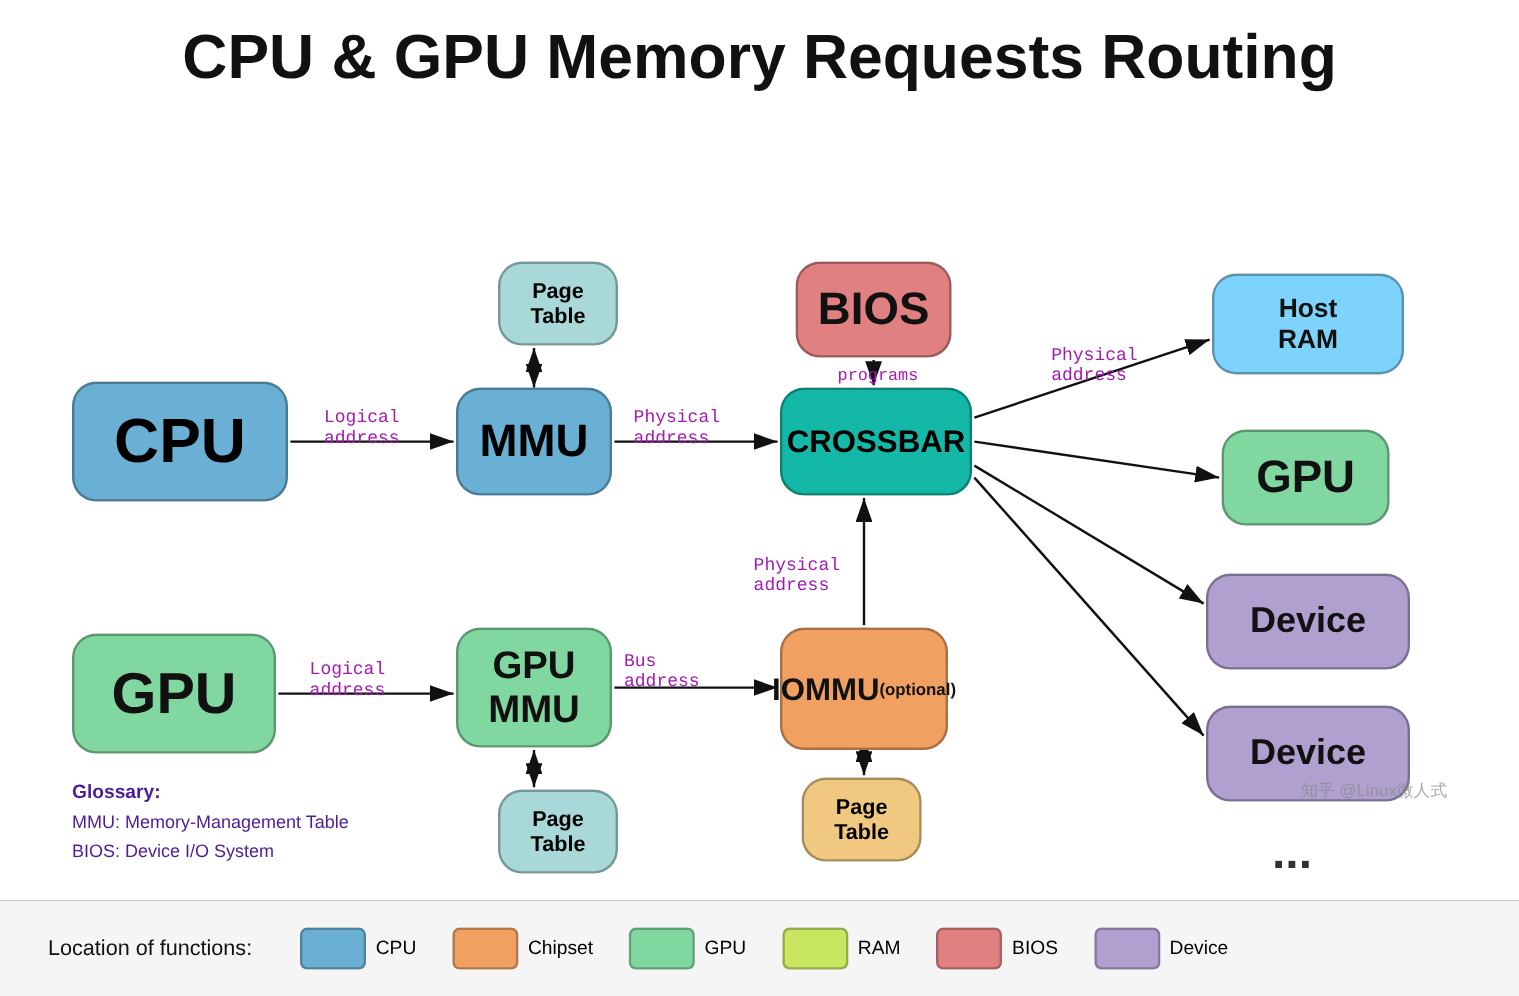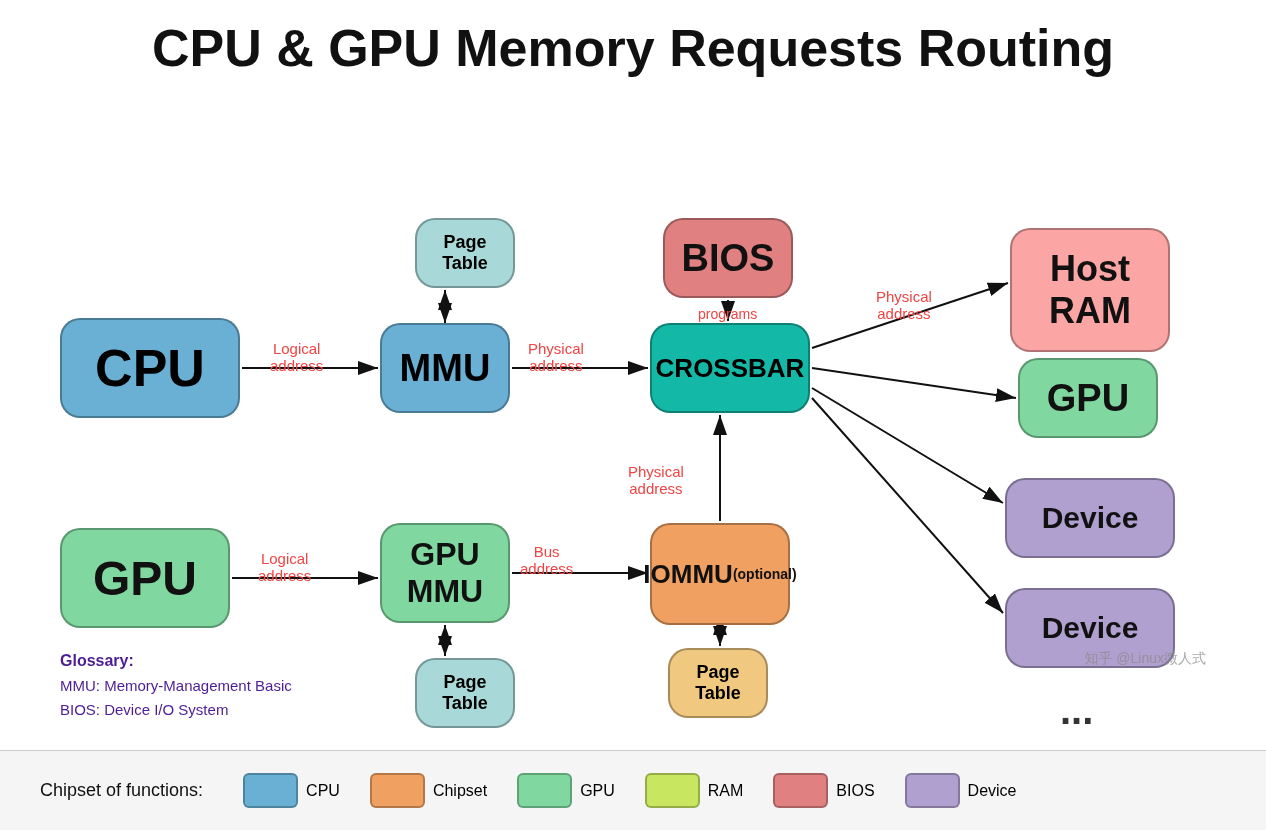--- a/index.html
+++ b/index.html
@@ -88,25 +88,25 @@
       color: #111;
       font-size: 38px;
       width: 130px;
       height: 80px;
       left: 663px;
       top: 130px;
     }
 
     
     .box-hostram {
-      background: #fca5a5;
-      color: #111;
-      font-size: 36px;
+      background: #7dd3fc;
+      color: #111;
+      font-size: 22px;
       width: 160px;
-      height: 124px;
+      height: 84px;
       left: 1010px;
       top: 140px;
     }
 
     
     .box-gpu-right {
       background: #80d8a0;
       color: #111;
       font-size: 38px;
       width: 140px;
@@ -257,22 +257,22 @@
       left: 0;
       width: 1266px;
       height: 660px;
       pointer-events: none;
     }
 
     
     .arrow-label {
       position: absolute;
       font-size: 15px;
-      color: #ef4444;
-      text-align: center;
+      color: #a21caf;
+      font-family: Liberation Mono, monospace;
     }
 
     
     .watermark {
       position: absolute;
       right: 60px;
       bottom: 80px;
       font-size: 14px;
       color: #888;
       opacity: 0.7;
@@ -343,30 +343,30 @@
   <div class="box box-gpu-left">GPU</div>
   <div class="box box-gpummu">GPU<br>MMU</div>
   <div class="box box-pt-bottom-left">Page<br>Table</div>
   <div class="box box-iommu">IOMMU<br><span style="font-size:14px;font-weight:bold;">(optional)</span></div>
   <div class="box box-pt-bottom-right">Page<br>Table</div>
 
   <div class="ellipsis">...</div>
 
   <div class="glossary">
     <div class="glossary-title">Glossary:</div>
-    <div>MMU: Memory-Management Basic</div>
+    <div>MMU: Memory-Management Table</div>
     <div>BIOS: Device I/O System</div>
   </div>
 
   <div class="watermark">知乎 @Linux微人式</div>
 
 </div>
 
 <div class="location-bar">
-  <span class="location-title">Chipset of functions:</span>
+  <span class="location-title">Location of functions:</span>
 
   <div class="legend-item">
     <div class="legend-box" style="background:#6ab0d4;"></div>
     <span>CPU</span>
   </div>
   <div class="legend-item">
     <div class="legend-box" style="background:#f0a060;"></div>
     <span>Chipset</span>
   </div>
   <div class="legend-item">

